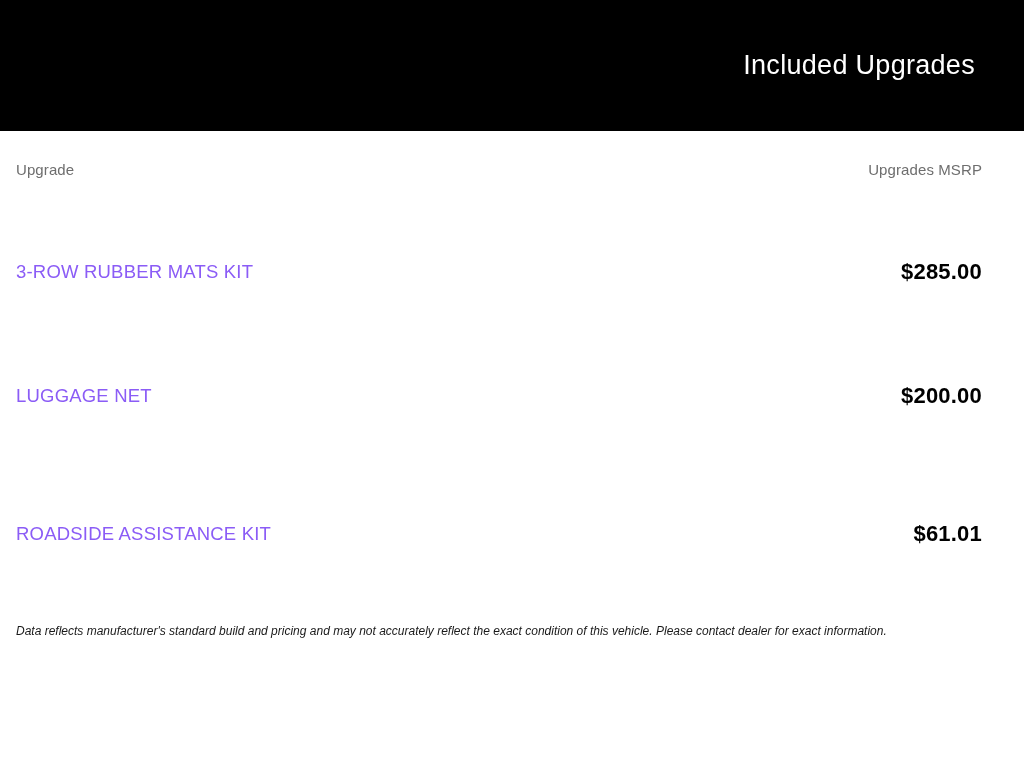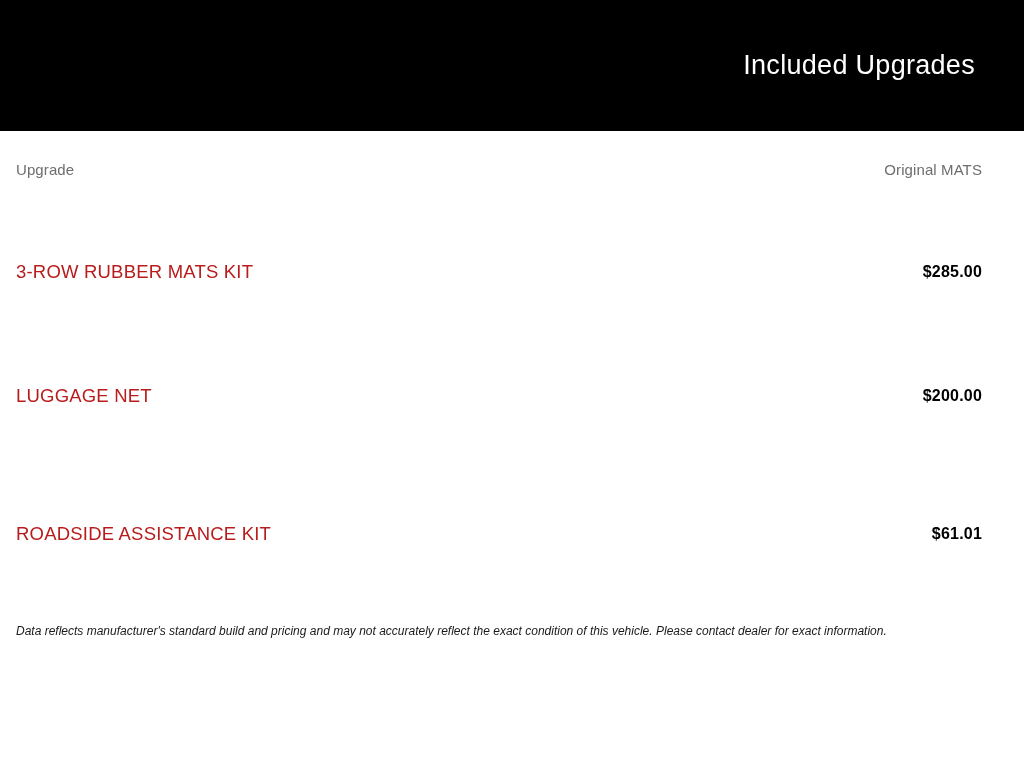--- a/index.html
+++ b/index.html
@@ -44,25 +44,25 @@
     justify-content: space-between;
     align-items: center;
     line-height: 26px;
   }
   .upgrade-row.first  { margin-top: 78px; }
   .upgrade-row.second { margin-top: 98px; }
   .upgrade-row.third  { margin-top: 112px; }
   .row-label {
     font-size: 18.5px;
     font-weight: 400;
-    color: #b91c1c;
+    color: #8b5cf6;
     letter-spacing: 0.2px;
   }
   .row-price {
-    font-size: 16px;
+    font-size: 22px;
     font-weight: 700;
     color: #000000;
     letter-spacing: 0.2px;
   }
   .disclaimer {
     margin-top: 76px;
     font-size: 12px;
     font-style: italic;
     color: #1a1a1a;
     line-height: 16px;
@@ -72,21 +72,21 @@
 <body>
 
 <div class="header">
   <div class="header-title">Included Upgrades</div>
 </div>
 
 <div class="content">
 
   <div class="col-headers">
     <span>Upgrade</span>
-    <span>Original MATS</span>
+    <span>Upgrades MSRP</span>
   </div>
 
   <div class="upgrade-row first">
     <span class="row-label">3-ROW RUBBER MATS KIT</span>
     <span class="row-price">$285.00</span>
   </div>
 
   <div class="upgrade-row second">
     <span class="row-label">LUGGAGE NET</span>
     <span class="row-price">$200.00</span>

